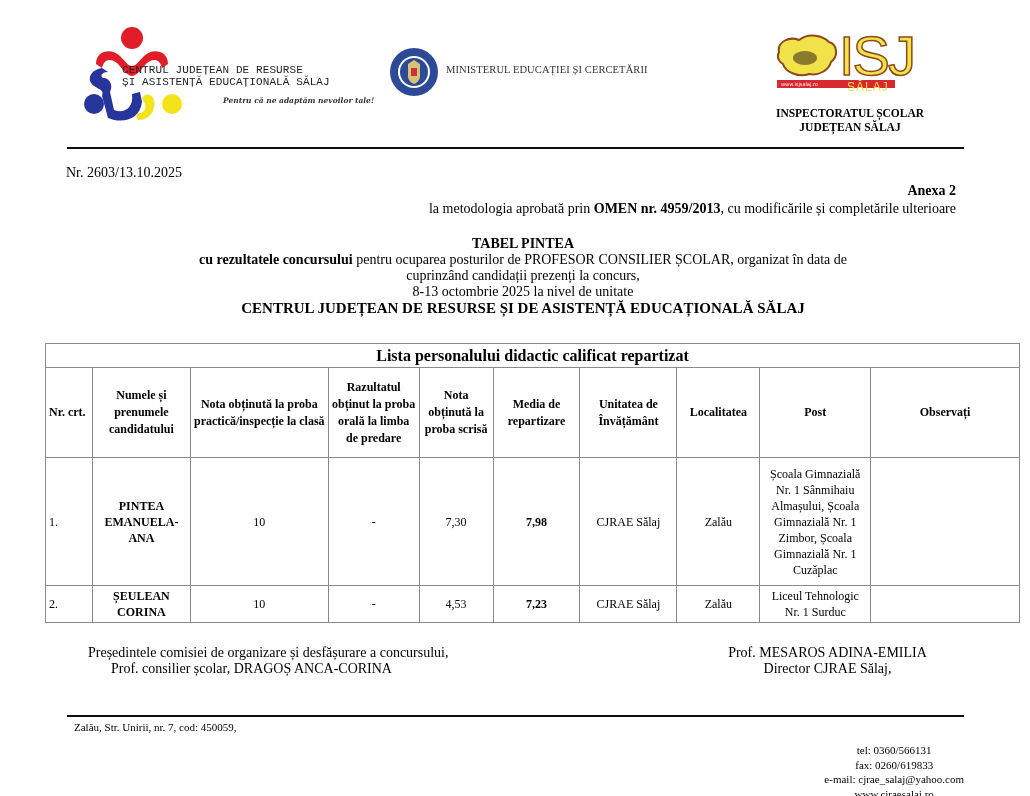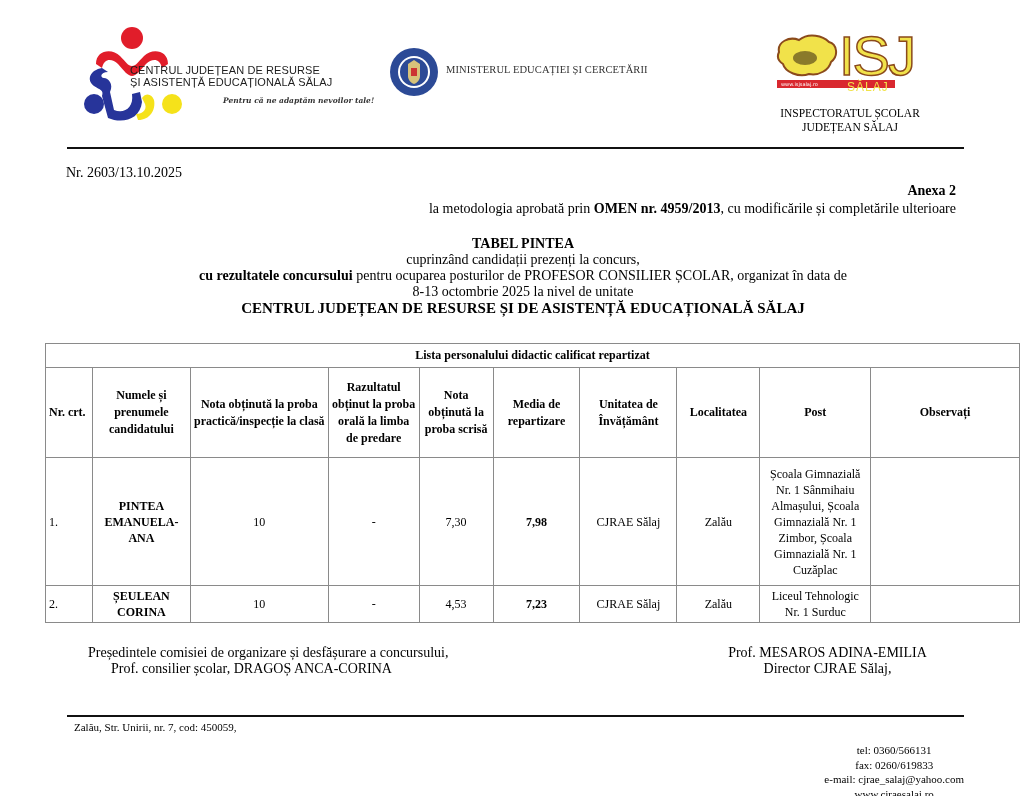--- a/index.html
+++ b/index.html
@@ -2,51 +2,51 @@
 <html><head>
 <meta charset="utf-8">
 <style>
   html, body { margin: 0; padding: 0; background: #ffffff; }
   body { width: 1030px; height: 796px; position: relative; overflow: hidden;
          font-family: "Liberation Serif", "DejaVu Serif", serif; color: #000; }
   .abs { position: absolute; }
 
   
   #logo-cjrae { left: 82px; top: 24px; width: 250px; height: 100px; }
-  #logo-cjrae .txt { position: absolute; left: 48px; top: 40px; font-family: Liberation Sans, sans-serif;
+  #logo-cjrae .txt { position: absolute; left: 40px; top: 40px; font-family: Liberation Mono, monospace;
                      font-size: 11px; line-height: 12px; color: #1d1d1d; letter-spacing: 0.1px; white-space: nowrap; }
   #logo-cjrae .motto { position: absolute; left: 141px; top: 72px; font-family: "DejaVu Serif", serif;
                        font-size: 7.5px; font-style: italic; font-weight: bold; color: #333; white-space: nowrap; }
 
   #logo-gov { left: 386px; top: 46px; width: 260px; height: 52px; }
   #logo-gov .min { position: absolute; left: 60px; top: 18px; font-size: 10.5px; color: #333; white-space: nowrap; letter-spacing: 0.1px; }
 
   #logo-isj { left: 775px; top: 28px; width: 140px; height: 70px; }
-  #isj-caption { left: 760px; top: 106px; width: 180px; text-align: center; font-size: 11.5px; font-weight: normal; line-height: 14px; }
+  #isj-caption { left: 760px; top: 106px; width: 180px; text-align: center; font-size: 11.5px; font-weight: bold; line-height: 14px; }
 
   .rule-top { left: 67px; top: 147px; width: 897px; height: 2px; background: #111; }
   .rule-bot { left: 67px; top: 715px; width: 897px; height: 2px; background: #111; }
 
   .t13 { font-size: 14px; line-height: 16px; white-space: nowrap; }
 
   #doc-nr { left: 66px; top: 165px; }
   #anexa { right: 74px; top: 183px; font-weight: bold; text-align: right; }
   #metodologie { right: 74px; top: 201px; text-align: right; }
 
   #title-block { left: 100px; top: 236px; width: 846px; text-align: center; }
   #title-block div { font-size: 14px; line-height: 16px; }
   #title-block .b { font-weight: bold; }
   #title-block .big { font-weight: bold; font-size: 15px; }
 
   
   table#results { position: absolute; left: 45px; top: 343px; width: 975px; border-collapse: collapse;
                   font-size: 12px; }
   #results td, #results th { border: 1.5px solid #8a8a8a; padding: 2px 3px; text-align: center; vertical-align: middle; }
   #results th { font-weight: bold; line-height: 17px; font-size: 12px; }
-  #results .cap th { height: 19px; font-size: 12px; }
+  #results .cap th { height: 19px; font-size: 16px; }
   #results .hdr th { height: 85px; }
   #results .r1 td { height: 123px; }
   #results .r2 td { height: 32px; }
   #results td.left { text-align: left; }
   #results td.bold { font-weight: bold; }
   #results td { line-height: 16px; }
 
   
   #sig-left { left: 88px; top: 645px; }
   #sig-left .l2 { padding-left: 23px; }
@@ -107,22 +107,22 @@
 <div class="abs rule-top"></div>
 
 <div id="doc-nr" class="abs t13">Nr. 2603/13.10.2025</div>
 <div id="anexa" class="abs t13">Anexa 2</div>
 <div id="metodologie" class="abs t13">
   <span>la metodologia aprobată prin </span><b>OMEN nr. 4959/2013</b><span>, cu modificările și completările ulterioare</span>
 </div>
 
 <div id="title-block" class="abs">
   <div class="b">TABEL PINTEA</div>
+  <div><b>cu rezultatele concursului</b><span> pentru ocuparea posturilor de PROFESOR CONSILIER ȘCOLAR, organizat în data de</span></div>
   <div>cuprinzând candidații prezenți la concurs,</div>
-  <div><b>cu rezultatele concursului</b><span> pentru ocuparea posturilor de PROFESOR CONSILIER ȘCOLAR, organizat în data de</span></div>
   <div>8-13 octombrie 2025 la nivel de unitate</div>
   <div class="big">CENTRUL JUDEȚEAN DE RESURSE ȘI DE ASISTENȚĂ EDUCAȚIONALĂ SĂLAJ</div>
 </div>
 
 <table id="results">
   <colgroup>
     <col style="width:47px">
       <col style="width:98px">
       <col style="width:138px">
       <col style="width:91px">

